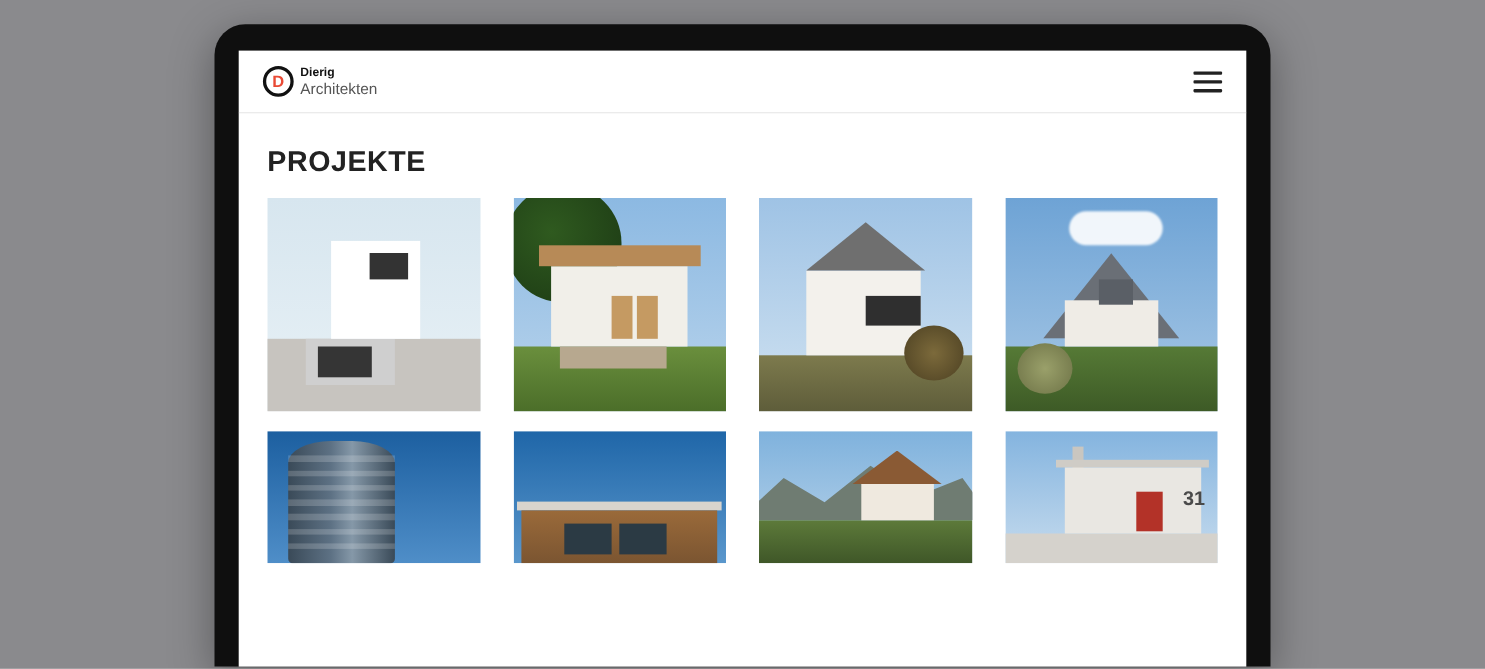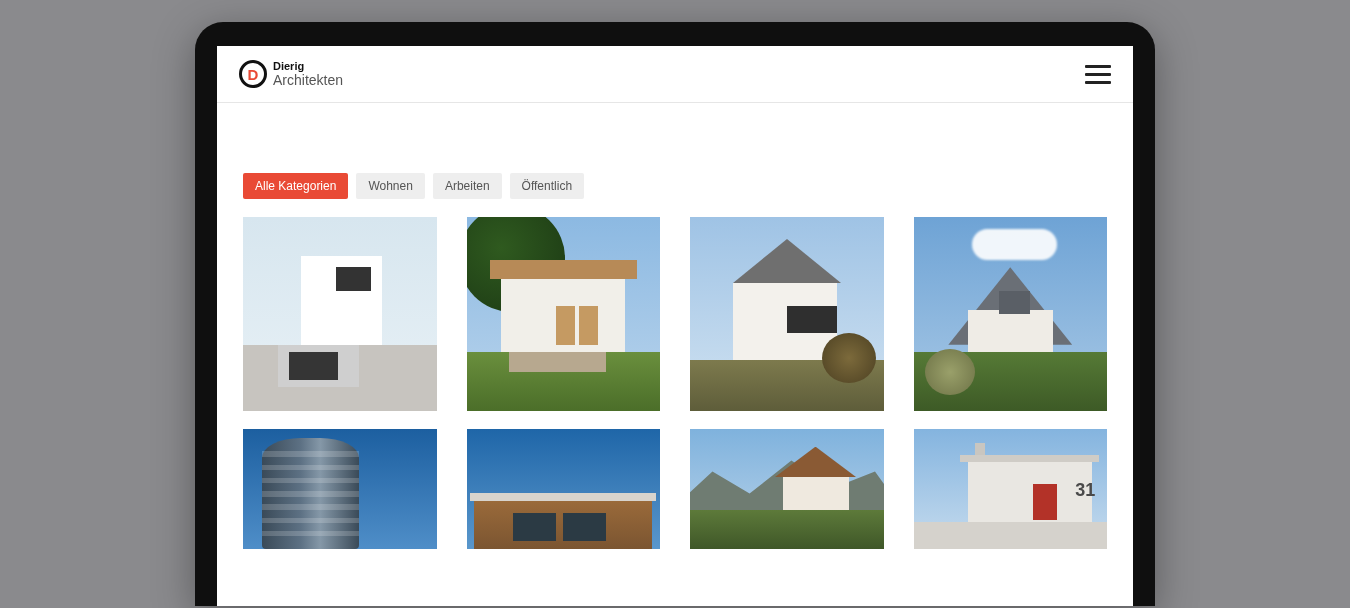--- a/index.html
+++ b/index.html
@@ -232,27 +232,22 @@
           </span>
         </a>
         <div class="hamburger">
           <span></span>
             <span></span>
             <span></span>
         </div>
       </div>
 
       <div class="content">
-
-        <div class="filters">
-          <button class="filter-btn active">Alle Kategorien</button>
-          <button class="filter-btn">Wohnen</button>
-          <button class="filter-btn">Arbeiten</button>
-          <button class="filter-btn">Öffentlich</button>
-        </div>
+        <h1 class="page-title">PROJEKTE</h1>
+
 
         <div class="grid">
           <div class="tile t1" title="Modernes weißes Einfamilienhaus mit Garage">
             <div class="sky"></div>
               <div class="ground"></div>
             <div class="garage">
                 <div class="door"></div>
               </div>
             <div class="house"></div>
               <div class="win1"></div>

